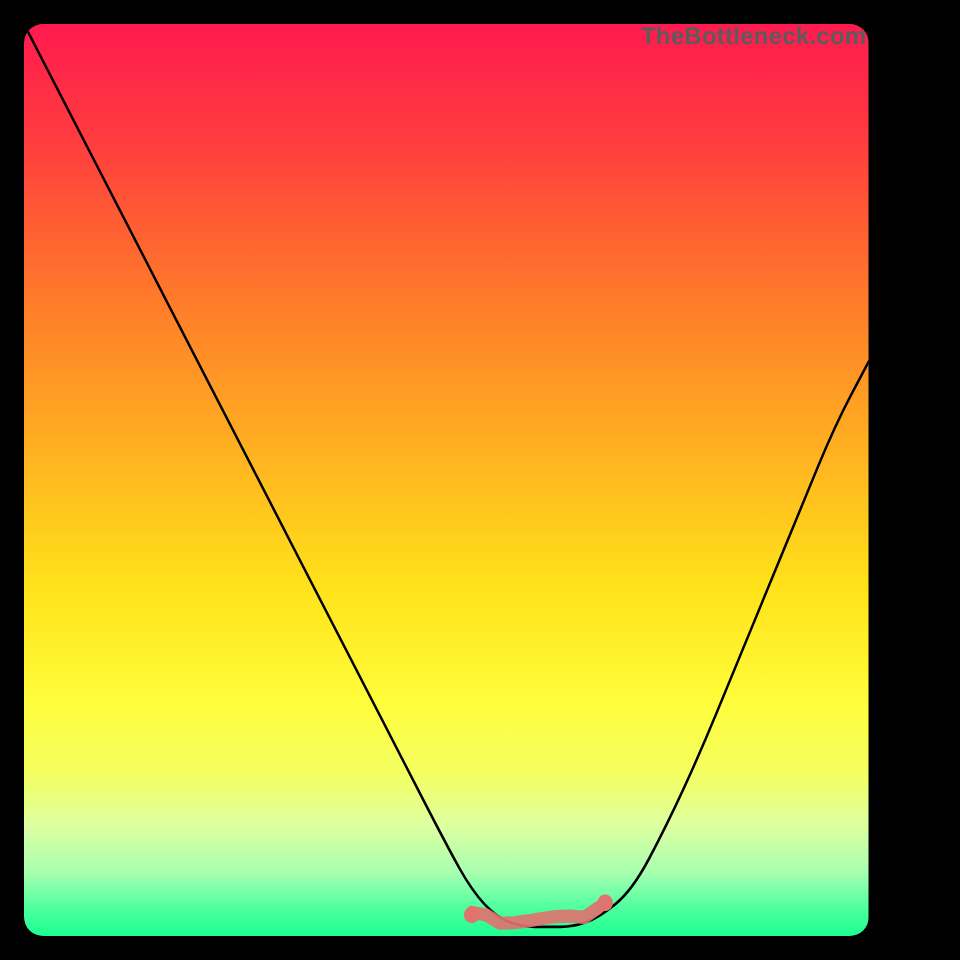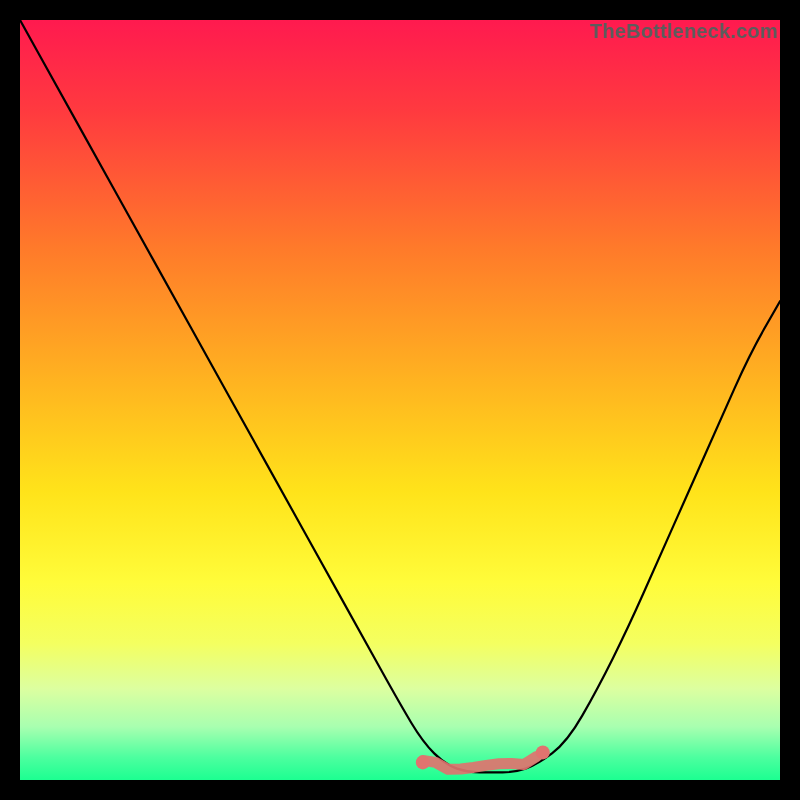--- a/index.html
+++ b/index.html
@@ -16,23 +16,24 @@
     left: 0;
     top: 0;
     width: 800px;
     height: 800px;
     background: #000;
   }
   .plot-area {
     position: absolute;
     left: 20px;
     top: 20px;
-    width: 760px;
+    width: 704px;
     height: 760px;
     overflow: hidden;
+    border-radius: 16px;
   }
   .gradient-bg {
     position: absolute;
     left: 0;
     top: 0;
     width: 100%;
     height: 100%;
   }
   .watermark {
     position: absolute;

